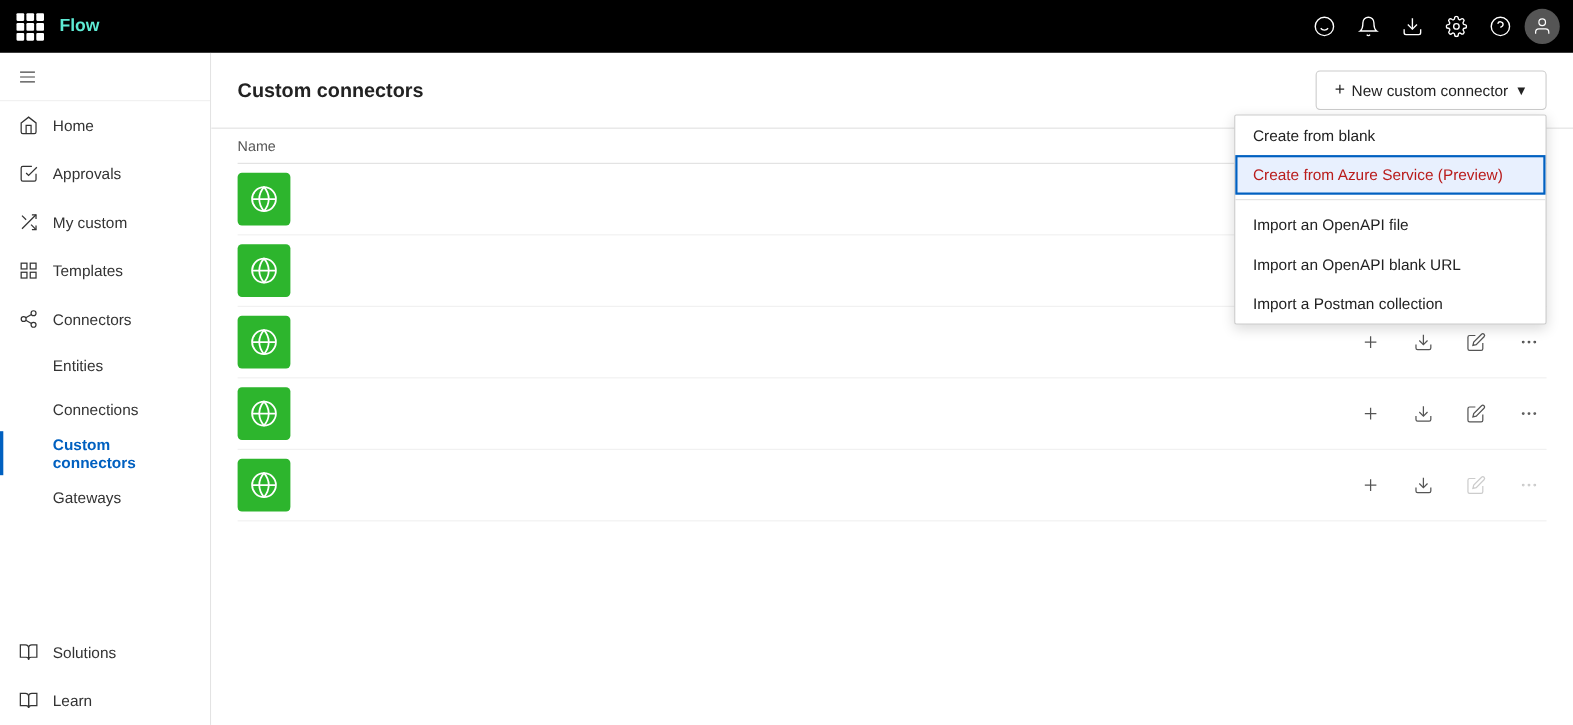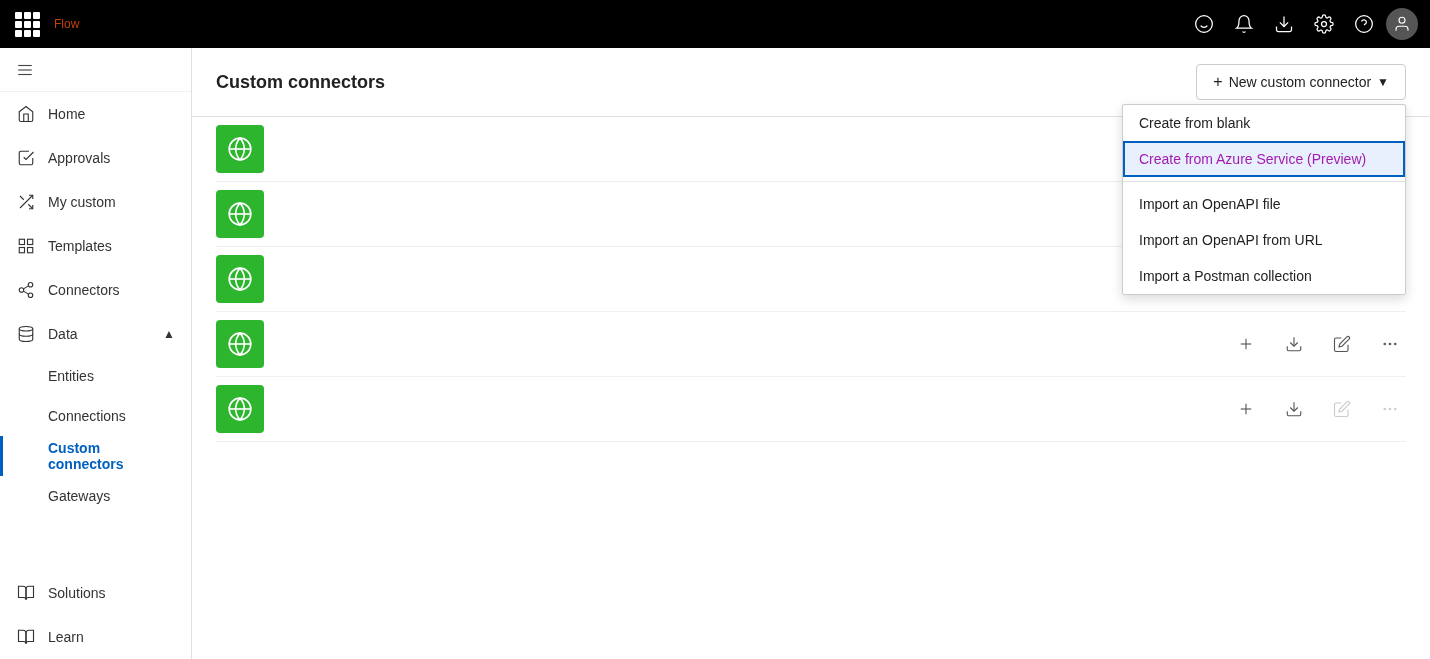--- a/index.html
+++ b/index.html
@@ -19,21 +19,21 @@
     .topbar-waffle {
       width: 30px; height: 30px;
       display: flex; align-items: center; justify-content: center;
       cursor: pointer;
     }
     .waffle-grid {
       display: grid; grid-template-columns: repeat(3,7px); grid-template-rows: repeat(3,7px); gap: 2px;
     }
     .waffle-dot { background: #fff; border-radius: 1px; }
     .topbar-title {
-      font-size: 12px; font-weight: 400; color: #c2410c; flex: 1;
+      font-size: 16px; font-weight: 700; color: #5eead4; flex: 1;
     }
     .topbar-icons {
       display: flex; align-items: center; gap: 4px;
     }
     .topbar-icon-btn {
       width: 36px; height: 36px;
       display: flex; align-items: center; justify-content: center;
       cursor: pointer; color: #fff; font-size: 18px; border-radius: 4px;
     }
     .avatar-circle {
@@ -145,21 +145,21 @@
       padding: 10px 16px;
       font-size: 14px;
       color: #222;
       cursor: pointer;
       display: block;
     }
     .dropdown-item.highlighted {
       background: #e8f0fe;
       border: 2px solid #0060c0;
       padding: 8px 14px;
-      color: #a21caf;
+      color: #b91c1c;
     }
 
     
     .table-container { flex: 1; overflow-y: auto; padding: 0 24px; }
     .table-header {
       display: flex;
       align-items: center;
       padding: 8px 0;
       border-bottom: 1px solid #e0e0e0;
       font-size: 13px;
@@ -321,31 +321,20 @@
             <circle cx="18" cy="5" r="3"></circle>
             <circle cx="6" cy="12" r="3"></circle>
             <circle cx="18" cy="19" r="3"></circle>
             <line x1="8.59" y1="13.51" x2="15.42" y2="17.49"></line>
             <line x1="15.41" y1="6.51" x2="8.59" y2="10.49"></line>
           </svg>
       </span>
       <span>Connectors</span>
     </div>
 
-    <div class="sidebar-item">
-      <span class="icon">
-        <svg width="18" height="18" viewBox="0 0 24 24" fill="none" stroke="currentColor" stroke-width="1.5">
-            <ellipse cx="12" cy="5" rx="9" ry="3"></ellipse>
-            <path d="M21 12c0 1.66-4 3-9 3s-9-1.34-9-3"></path>
-            <path d="M3 5v14c0 1.66 4 3 9 3s9-1.34 9-3V5"></path>
-          </svg>
-      </span>
-      <span>Data</span>
-      <span style="margin-left:auto;font-size:12px;">▲</span>
-    </div>
 
     <div class="sidebar-submenu">
       <div class="sidebar-subitem">
         <span>Entities</span>
       </div>
       <div class="sidebar-subitem">
         <span>Connections</span>
       </div>
       <div class="sidebar-subitem active">
         <span>Custom connectors</span>
@@ -385,25 +374,29 @@
         <span>New custom connector</span>
         <span style="font-size:12px;">▼</span>
       </button>
     </div>
 
     <div class="dropdown-menu">
       <div class="dropdown-item">Create from blank</div>
       <div class="dropdown-item highlighted">Create from Azure Service (Preview)</div>
       <div class="dropdown-divider"></div>
       <div class="dropdown-item">Import an OpenAPI file</div>
-      <div class="dropdown-item">Import an OpenAPI from URL</div>
+      <div class="dropdown-item">Import an OpenAPI blank URL</div>
       <div class="dropdown-item">Import a Postman collection</div>
     </div>
 
     <div class="table-container">
+      <div class="table-header">
+        <span class="col-name">Name</span>
+        <div class="col-actions"></div>
+      </div>
 
       <div class="table-row">
         <div class="connector-icon">
           <svg width="26" height="26" viewBox="0 0 24 24" fill="none" stroke="white" stroke-width="1.5">
               <circle cx="12" cy="12" r="10"></circle>
               <line x1="2" y1="12" x2="22" y2="12"></line>
               <path d="M12 2a15.3 15.3 0 0 1 4 10 15.3 15.3 0 0 1-4 10 15.3 15.3 0 0 1-4-10 15.3 15.3 0 0 1 4-10z"></path>
             </svg>
         </div>
         <span class="connector-name"></span>

